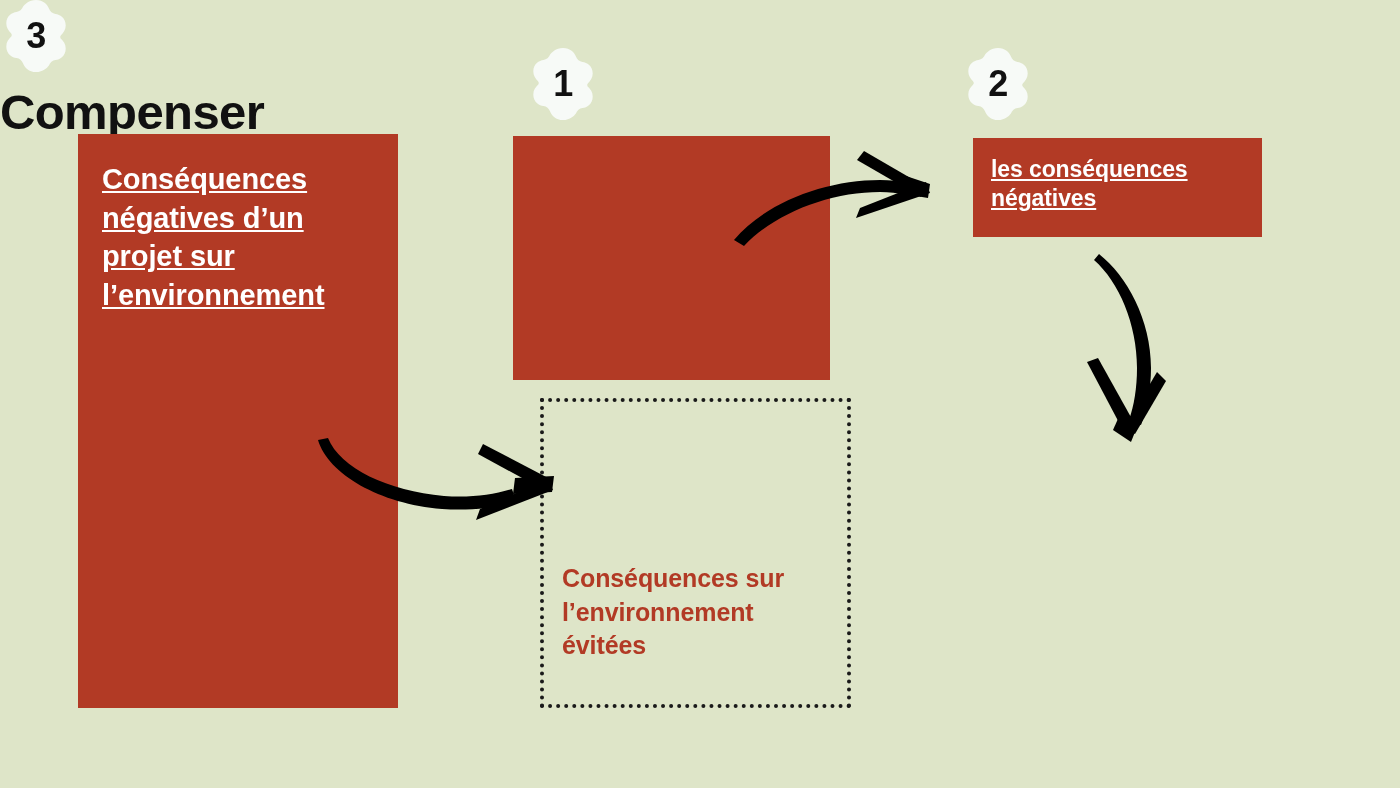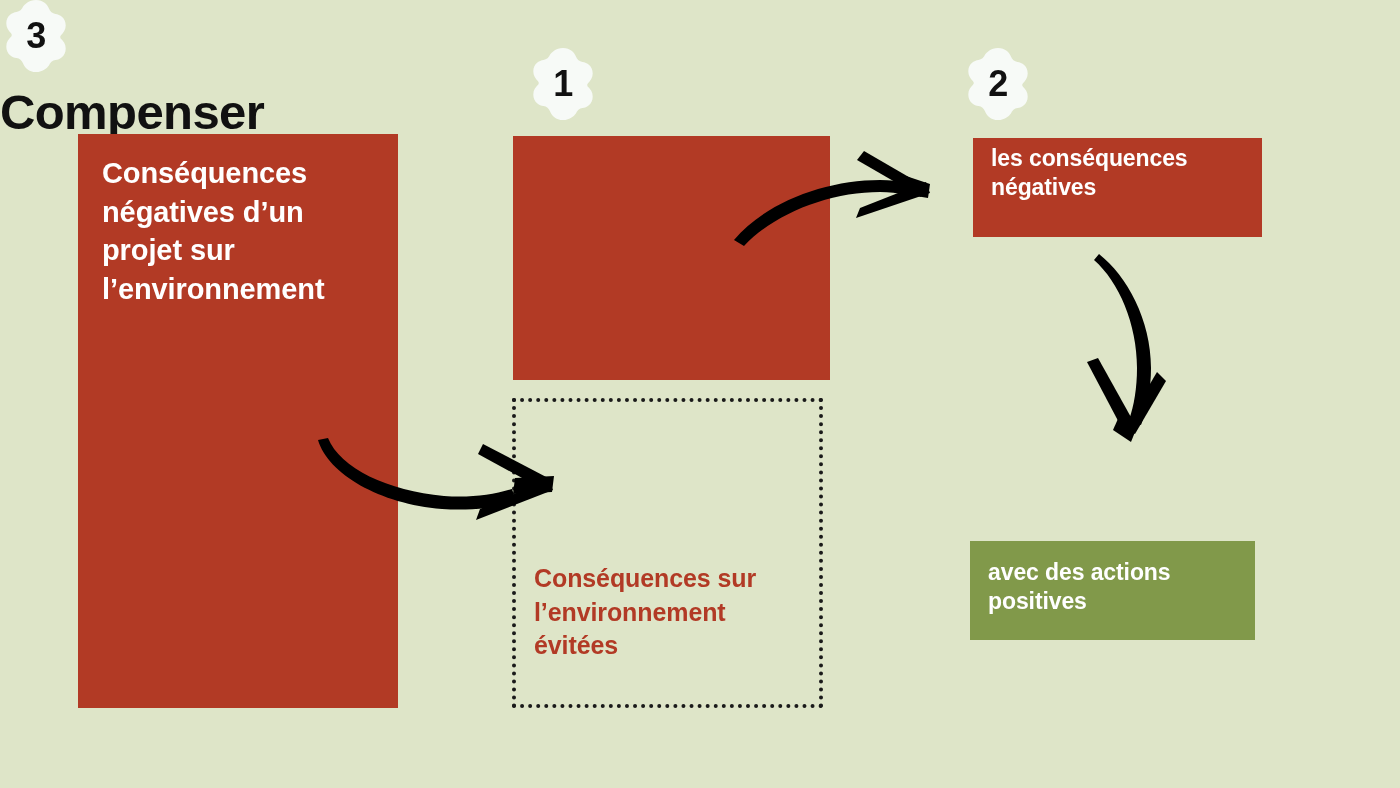--- a/index.html
+++ b/index.html
@@ -47,62 +47,64 @@
   .text-red   { color: #b23a25; }
 
   
   #box-main {
     left: 78px;
     top: 134px;
     width: 320px;
     height: 574px;
   }
   #box-main .box-text {
-    top: 20px;
+    top: 26px;
     left: 24px;
     right: 14px;
     font-size: 29px;
     line-height: 1.33;
+    text-decoration: underline;
   }
 
   
   #box-step1 {
     left: 513px;
     top: 136px;
     width: 317px;
     height: 244px;
   }
 
   
   #box-avoided {
-    left: 512px;
+    left: 540px;
     top: 398px;
     width: 311px;
     height: 310px;
   }
   #box-avoided .box-text {
     top: 160px;
     left: 18px;
     right: 12px;
     font-size: 25px;
     line-height: 1.34;
   }
 
   
   #box-step2 {
     left: 973px;
     top: 138px;
     width: 289px;
     height: 99px;
   }
   #box-step2 .box-text {
-    top: 6px;
+    top: 17px;
     left: 18px;
     right: 10px;
     font-size: 23px;
+    text-decoration: underline;
   }
 
   
   #box-step3 {
     left: 970px;
     top: 541px;
     width: 285px;
     height: 99px;
   }
   #box-step3 .box-text {
@@ -214,23 +216,20 @@
   <div id="header-3">
     <div class="badge">
       <svg width="72" height="72" viewBox="0 0 72 72" aria-hidden="true">
         <path fill="#f7faf7" d="M36 0c7.2 0 11.4 4.6 12.9 8.6 1.1 2.9 3.6 5 6.6 5.4 4.2.6 10.2 3.6 10.2 11.6 0 4.3-2.4 7.4-4.5 9.3-1.3 1.2-1.3 3-0 4.2 2.1 1.9 4.5 5 4.5 9.3 0 8-6 11-10.2 11.6-3 .4-5.5 2.5-6.6 5.4C47.4 67.4 43.2 72 36 72s-11.4-4.6-12.9-8.6c-1.1-2.9-3.6-5-6.6-5.4C12.3 57.4 6.3 54.4 6.3 46.4c0-4.3 2.4-7.4 4.5-9.3 1.3-1.2 1.3-3 0-4.2-2.1-1.9-4.5-5-4.5-9.3 0-8 6-11 10.2-11.6 3-.4 5.5-2.5 6.6-5.4C24.6 4.6 28.8 0 36 0z"></path>
       </svg>
       <span class="badge-num">3</span>
     </div>
     <div class="step-title">Compenser</div>
   </div>
 
-  <div class="box box-green" id="box-step3">
-    <div class="box-text text-white">avec des actions positives</div>
-  </div>
 
   <div class="arrow" id="arrow-1">
     <svg width="215" height="110" viewBox="0 0 215 110" aria-hidden="true">
       <path fill="#000000" d="M4 100
                C 36 62, 96 40, 150 40
                C 160 40, 170 41, 178 43
                L 176 55
                C 168 53, 159 52, 150 52
                C 100 52, 45 73, 14 106
                Z"></path>

